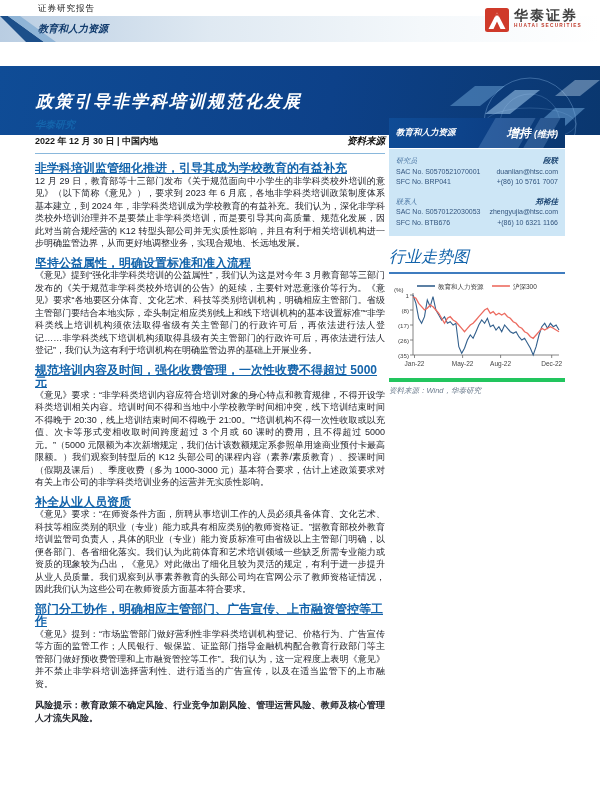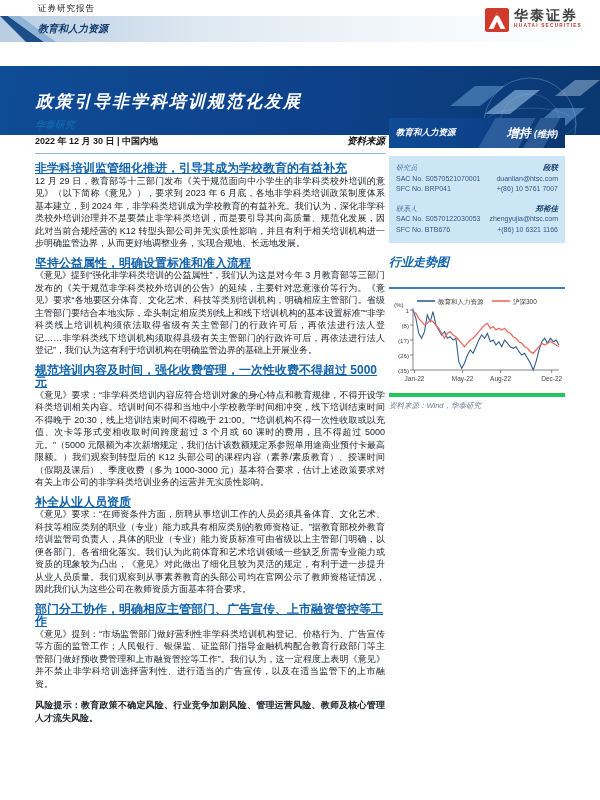--- a/index.html
+++ b/index.html
@@ -37,28 +37,28 @@
   .risk { font-size:9px; font-weight:bold; color:#22242c; line-height:12.5px; text-align:justify; margin-top:9px; }
 
   
   .sidebar { position:absolute; left:389px; top:118px; width:176px; }
   .rating-bar { height:30px; background:linear-gradient(100deg,#0f4c96 0%,#0c3f85 60%,#0a376f 100%);
     display:flex; align-items:center; justify-content:space-between; padding:0 7px; position:relative; overflow:hidden; }
   .rating-bar .streak { position:absolute; width:40px; height:60px; background:rgba(140,185,230,0.25); transform:skewX(-30deg); }
   .rating-sector { font-size:8.5px; font-weight:bold; font-style:italic; color:#fff; position:relative; }
   .rating-value { font-size:12px; font-weight:bold; font-style:italic; color:#fff; position:relative; }
   .rating-status { font-size:9px; font-weight:bold; font-style:italic; color:#fff; }
-  .analyst-box { background:#cde6f6; margin-top:8px; padding:7px 7px 8px 7px; }
+  .analyst-box { background:#cde6f6; margin-top:1px; padding:7px 7px 8px 7px; }
   .an-row { display:flex; justify-content:space-between; align-items:baseline; line-height:10.5px; }
   .an-role { font-size:7px; font-style:italic; color:#4672a0; }
   .an-name { font-size:7.5px; font-weight:bold; font-style:italic; color:#16406e; }
   .an-id, .an-contact { font-size:7px; color:#33557e; }
   .an-gap { height:9px; }
-  .chart-title { margin-top:11px; font-size:12px; font-weight:bold; font-style:italic; color:#1464ab;
-    border-bottom:2px solid #3f7cbf; padding-bottom:16px; }
+  .chart-title { margin-top:11px; font-size:16px; font-weight:normal; font-style:italic; color:#1464ab;
+    border-bottom:2px solid #3f7cbf; padding-bottom:4px; }
   .chart-wrap { margin-top:5px; }
   .chart-source { font-size:7.5px; font-style:italic; color:#6b7b8d; border-top:4px solid #22c55e; padding-top:4px; margin-top:3px; }
 
   
   .footer { position:absolute; left:35px; width:530px; top:771px; }
   .rule-thick { height:2.5px; background:#1758a8; }
   .rule-thin { height:1px; background:#123f7e; margin-top:1px; }
   .footer-row { display:flex; justify-content:space-between; margin-top:5px; }
   .footer-disc { font-size:8px; font-style:italic; color:#333; font-family:"DejaVu Serif", serif; }
   .footer-page { font-size:9px; color:#222; }

